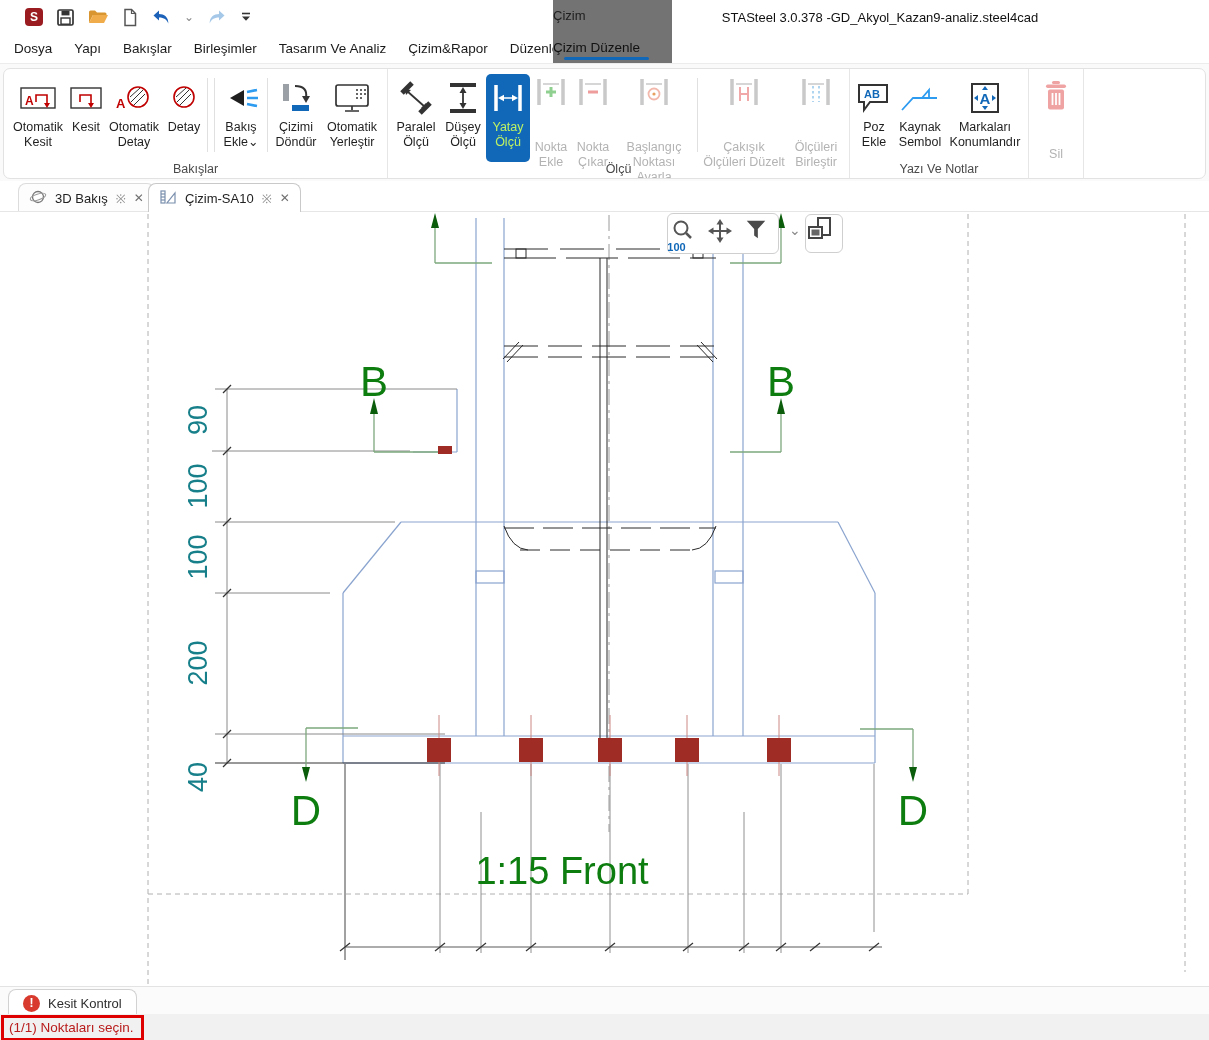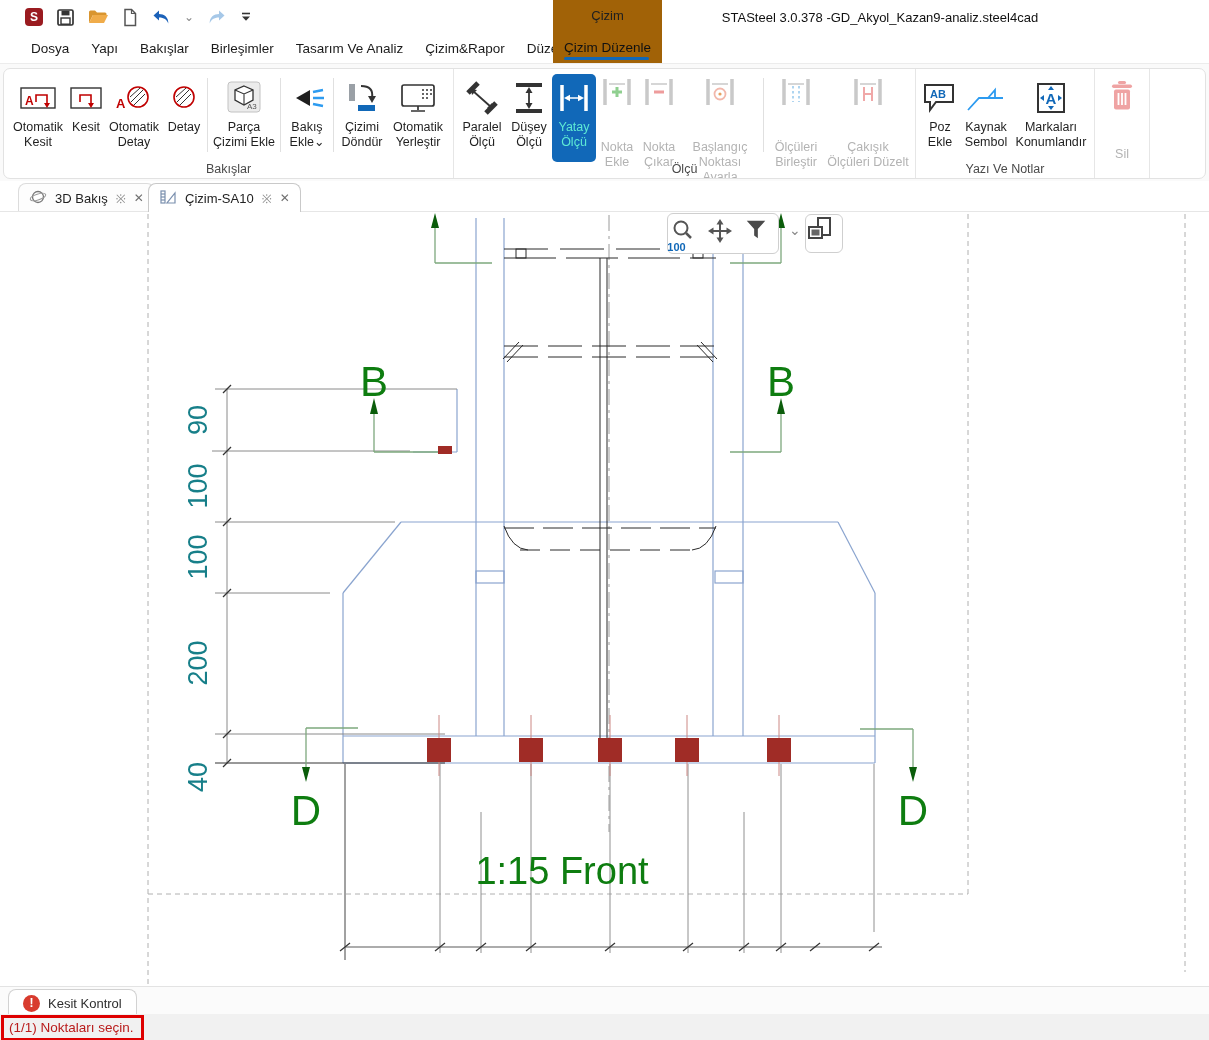--- a/index.html
+++ b/index.html
@@ -5,38 +5,38 @@
   * { box-sizing: border-box; margin: 0; padding: 0; }
   body { font-family: "Liberation Sans", sans-serif; background:#fff; }
   .app { position:relative; width:1209px; height:1040px; background:#fff; overflow:hidden; }
 
   
   .qat { position:absolute; top:0; left:0; height:34px; display:flex; align-items:center; gap:13px; padding-left:25px; z-index:3;}
   .qat .qbtn { display:flex; align-items:center; justify-content:center; }
   .app-logo { width:18px; height:18px; border-radius:4px; background:#9A1B20; color:#fff; font-weight:bold; font-size:12px; display:flex; align-items:center; justify-content:center;}
   .window-title { position:absolute; top:10px; left:660px; width:440px; text-align:center; font-size:13px; color:#111; white-space:nowrap;}
 
-  .menubar { position:absolute; top:34px; left:0; height:29px; display:flex; align-items:center; gap:22px; padding-left:31px; font-size:13.5px; color:#1b1b1b; z-index:2;}
+  .menubar { position:absolute; top:34px; left:0; height:29px; display:flex; align-items:center; gap:22px; padding-left:14px; font-size:13.5px; color:#1b1b1b; z-index:2;}
   .menu-item { cursor:default; white-space:nowrap; }
 
-  .ctx-tab { position:absolute; left:553px; top:0; width:109px; height:63px; background:#a16207; z-index:4; text-align:center;}
+  .ctx-tab { position:absolute; left:553px; top:0; width:119px; height:63px; background:#737373; z-index:4; }
   .ctx-tab .ctx-top { position:absolute; top:8px; width:100%; font-size:13px; color:#202020;}
   .ctx-tab .ctx-bottom { position:absolute; bottom:8px; width:100%; font-size:13.5px; font-weight:normal; color:#111;}
   .ctx-tab .underline { position:absolute; bottom:3px; left:11px; width:85px; height:3px; background:#1168B8; border-radius:2px;}
 
   
   .ribbon { position:absolute; top:63px; left:0; width:1209px; height:118px; background:#fafafa; border-top:1px solid #ececec;}
   .ribbon-inner { position:absolute; left:3px; right:3px; top:4px; bottom:2px; background:#fff; border:1px solid #e2e2e2; border-radius:7px; display:flex; overflow:hidden;}
   .rgroup { position:relative; height:100%; border-right:1px solid #e6e6e6; display:flex; flex-direction:column; flex:0 0 auto;}
   .rbuttons { flex:1; display:flex; align-items:flex-start; padding:5px 4px 0 4px; }
   .rgroup-label { height:21px; text-align:center; font-size:12.5px; color:#4a4a4a; }
   .vsep { width:1px; background:#e0e0e0; align-self:stretch; margin:4px 3px 10px 3px; }
   .rbtn { display:flex; flex-direction:column; align-items:center; font-size:12.5px; color:#1f1f1f; line-height:1.18; text-align:center; padding-top:2px; height:88px; border-radius:5px;}
   .rbtn .ric { height:44px; display:flex; align-items:center; justify-content:center; }
-  .rbtn.selected { background:#1168B8; color:#5eead4; }
+  .rbtn.selected { background:#1168B8; color:#bef264; }
   .rbtn.disabled { color:#b3b3b3;gap:32px; }
 
   
   .doctabs { position:absolute; top:181px; left:0; width:1209px; height:30px; background:#fff; }
   .dtab { position:absolute; top:2px; height:29px; display:flex; align-items:center; gap:8px; padding:0 10px; font-size:13px; color:#222; border:1px solid #dcdcdc; border-bottom:none; border-radius:8px 8px 0 0; background:#fdfdfd;}
   .dtab.active { background:#fff; border-color:#c9c9c9; z-index:3; }
   .dtab .tmeta { color:#8a8a8a; font-size:12px; }
   .dtab .tclose { color:#6f6f6f; font-size:12px; }
 
   
@@ -161,31 +161,20 @@
               <svg width="32" height="32" viewBox="0 0 32 32">
                   <circle cx="16" cy="15" r="10" fill="#fff" stroke="#C00000" stroke-width="1.6"></circle>
                   <line x1="9" y1="20" x2="21" y2="8" stroke="#333"></line>
                   <line x1="12" y1="23" x2="23" y2="12" stroke="#333"></line>
                   <line x1="8" y1="15" x2="18" y2="6" stroke="#333"></line>
                 </svg>
             </span>
             <span>Detay</span>
           </div>
           <div class="vsep"></div>
-          <div class="rbtn" style="width:66px">
-            <span class="ric">
-              <svg width="40" height="36" viewBox="0 0 40 36">
-                  <rect x="4" y="2" width="32" height="30" rx="3" fill="#ececec" stroke="#c2c2c2"></rect>
-                  <path d="M20,6 L29,10 V20 L20,25 L11,20 V10 Z" fill="#fff" stroke="#333" stroke-width="1.3"></path>
-                  <path d="M11,10 L20,14 L29,10 M20,14 V25" fill="none" stroke="#333" stroke-width="1.1"></path>
-                  <text x="23" y="29" font-size="8" fill="#555" font-family="Liberation Sans">A3</text>
-                </svg>
-            </span>
-            <span>Parça Çizimi Ekle</span>
-          </div>
           <div class="vsep"></div>
           <div class="rbtn" style="width:46px">
             <span class="ric">
               <svg width="38" height="28" viewBox="0 0 38 28">
                   <polygon points="8,14 22,6 22,22" fill="#1f1f1f"></polygon>
                   <line x1="25" y1="8" x2="35" y2="6" stroke="#2D9BF0" stroke-width="2.6"></line>
                   <line x1="25" y1="14" x2="36" y2="14" stroke="#2D9BF0" stroke-width="2.6"></line>
                   <line x1="25" y1="20" x2="35" y2="22" stroke="#2D9BF0" stroke-width="2.6"></line>
                 </svg>
             </span>
@@ -294,44 +283,44 @@
                   <line x1="5" y1="3" x2="5" y2="29" stroke="#c9c9c9" stroke-width="3.5"></line>
                   <line x1="29" y1="3" x2="29" y2="29" stroke="#c9c9c9" stroke-width="3.5"></line>
                   <line x1="9" y1="8" x2="25" y2="8" stroke="#c9c9c9" stroke-width="1.5"></line>
                   <circle cx="17" cy="18" r="5.5" fill="#fff" stroke="#F2B8AC" stroke-width="1.8"></circle>
                   <circle cx="17" cy="18" r="1.6" fill="#E8A060"></circle>
                 </svg>
             </span>
             <span>Başlangıç Noktası Ayarla</span>
           </div>
           <div class="vsep"></div>
-          <div class="rbtn disabled" style="width:58px">
-            <span class="ric">
-              <svg width="34" height="32" viewBox="0 0 34 32">
-                  <line x1="5" y1="3" x2="5" y2="29" stroke="#c9c9c9" stroke-width="3.5"></line>
-                  <line x1="29" y1="3" x2="29" y2="29" stroke="#c9c9c9" stroke-width="3.5"></line>
-                  <line x1="9" y1="8" x2="25" y2="8" stroke="#c9c9c9" stroke-width="1.5"></line>
-                  <line x1="14" y1="10" x2="14" y2="26" stroke="#AFD5F0" stroke-width="2" stroke-dasharray="2.5 2.5"></line>
-                  <line x1="20" y1="10" x2="20" y2="26" stroke="#AFD5F0" stroke-width="2" stroke-dasharray="2.5 2.5"></line>
-                </svg>
-            </span>
-            <span>Ölçüleri Birleştir</span>
-          </div>
           <div class="rbtn disabled" style="width:86px">
             <span class="ric">
               <svg width="34" height="32" viewBox="0 0 34 32">
                   <line x1="5" y1="3" x2="5" y2="29" stroke="#c9c9c9" stroke-width="3.5"></line>
                   <line x1="29" y1="3" x2="29" y2="29" stroke="#c9c9c9" stroke-width="3.5"></line>
                   <line x1="9" y1="8" x2="25" y2="8" stroke="#c9c9c9" stroke-width="1.5"></line>
                   <line x1="13" y1="11" x2="13" y2="25" stroke="#F0A8A8" stroke-width="2"></line>
                   <line x1="21" y1="11" x2="21" y2="25" stroke="#F0A8A8" stroke-width="2"></line>
                   <line x1="13" y1="18" x2="21" y2="18" stroke="#F0A8A8" stroke-width="2"></line>
                 </svg>
             </span>
             <span>Çakışık Ölçüleri Düzelt</span>
+          </div>
+          <div class="rbtn disabled" style="width:58px">
+            <span class="ric">
+              <svg width="34" height="32" viewBox="0 0 34 32">
+                  <line x1="5" y1="3" x2="5" y2="29" stroke="#c9c9c9" stroke-width="3.5"></line>
+                  <line x1="29" y1="3" x2="29" y2="29" stroke="#c9c9c9" stroke-width="3.5"></line>
+                  <line x1="9" y1="8" x2="25" y2="8" stroke="#c9c9c9" stroke-width="1.5"></line>
+                  <line x1="14" y1="10" x2="14" y2="26" stroke="#AFD5F0" stroke-width="2" stroke-dasharray="2.5 2.5"></line>
+                  <line x1="20" y1="10" x2="20" y2="26" stroke="#AFD5F0" stroke-width="2" stroke-dasharray="2.5 2.5"></line>
+                </svg>
+            </span>
+            <span>Ölçüleri Birleştir</span>
           </div>
         </div>
         <div class="rgroup-label">Ölçü</div>
       </div>
 
       <div class="rgroup">
         <div class="rbuttons">
           <div class="rbtn" style="width:40px">
             <span class="ric">
               <svg width="38" height="34" viewBox="0 0 38 34">

